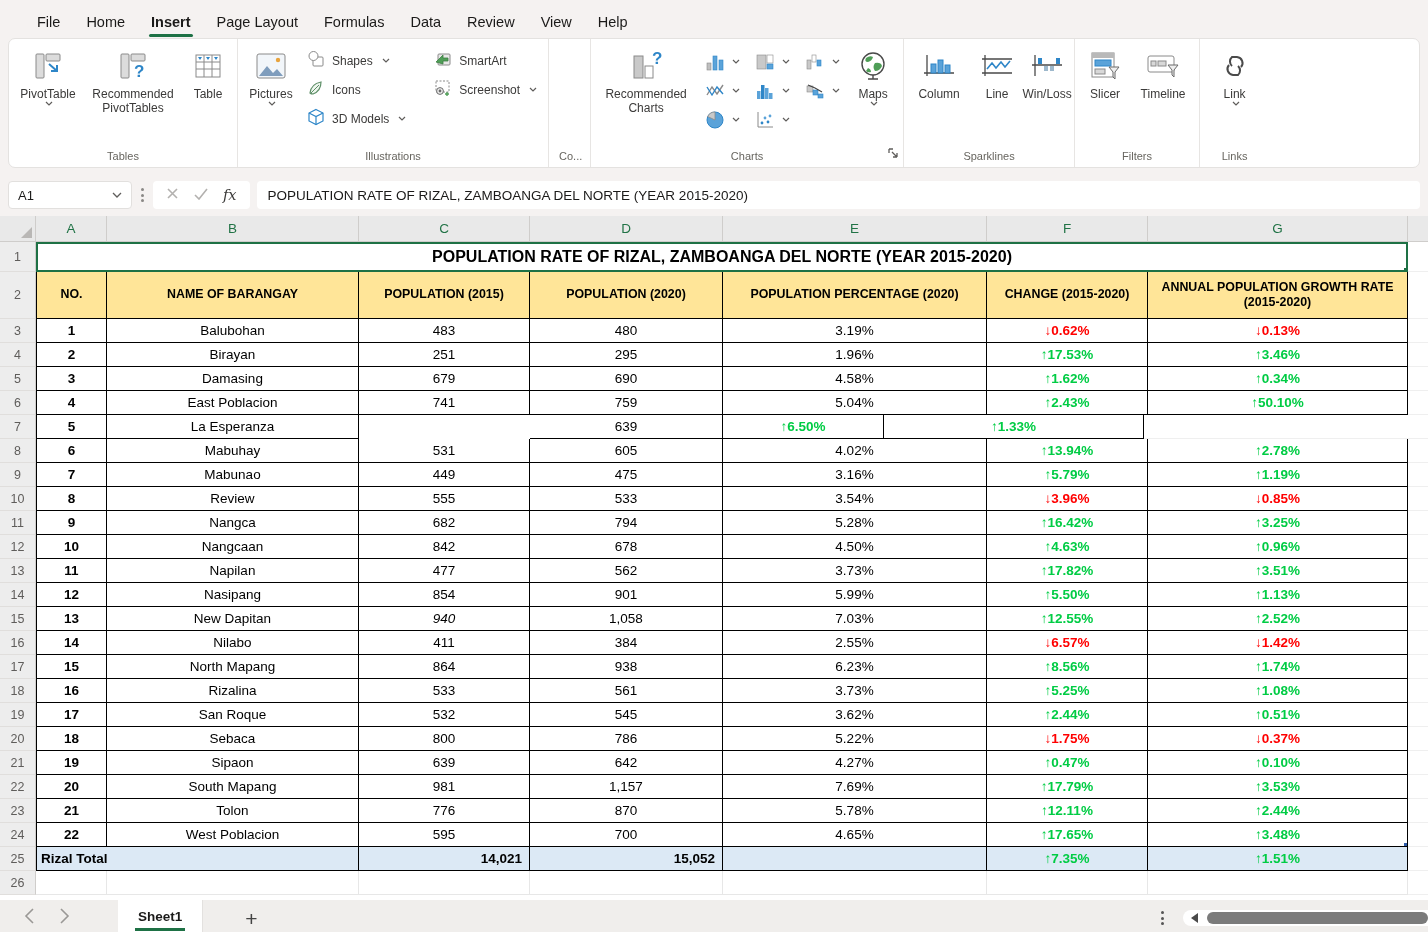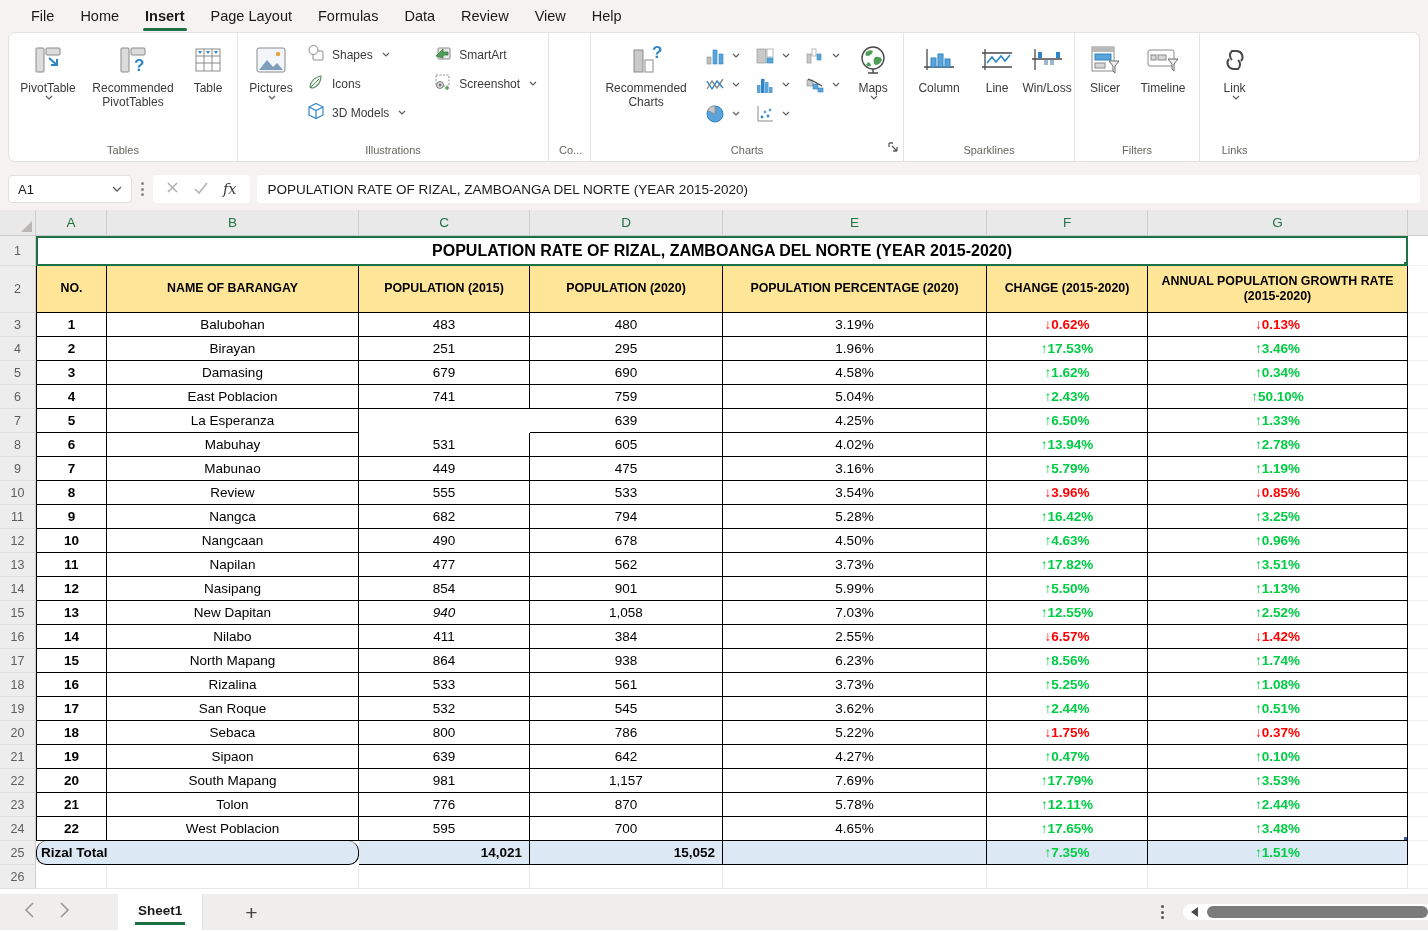--- a/index.html
+++ b/index.html
@@ -5,21 +5,21 @@
   :root{
     --accent:#1E7145; --pos:#00CC44; --neg:#FF0000;
     --headerFill:#FFE598; --totalFill:#DCE9F5; --colLetter:#217346;
   }
   *{box-sizing:border-box}
   html,body{margin:0;padding:0}
   body{width:1428px;height:932px;overflow:hidden;background:#fff;
        font-family:"Liberation Sans",sans-serif;-webkit-font-smoothing:antialiased}
 
   
-  .tabs-row{height:32px;background:#F5F2F1;display:flex;align-items:flex-end;padding-left:18px}
+  .tabs-row{height:38px;background:#F5F2F1;display:flex;align-items:flex-end;padding-left:24px}
   .rtab{padding:7px 13px 8px;font-size:14.5px;color:#1b1a19;position:relative;white-space:nowrap}
   .rtab.active{font-weight:700}
   .rtab.active::after{content:'';position:absolute;left:11px;right:11px;bottom:1px;height:3px;
        background:var(--accent);border-radius:2px}
 
   
   .ribbon-wrap{height:136px;background:#F5F2F1;padding:0 8px 6px}
   .ribbon{background:#fff;border:1px solid #E4E2E0;border-radius:7px;height:100%;
        display:flex;overflow:hidden}
   .rgroup{position:relative;display:flex;flex-direction:column;padding:5px 4px 1px;flex:0 0 auto}
@@ -569,21 +569,20 @@
         <div class="cell pos" style="width: 161px;">↑2.43%</div>
         <div class="cell relc pos" style="width: 260px;">↑50.10%</div>
         <div class="rfill"></div>
       </div>
       <div class="srow" style="height: 24px;">
         <div class="rn">7</div>
         <div class="cell bold first" style="width: 71px;">5</div>
         <div class="cell" style="width: 252px;">La Esperanza</div>
         <div class="cell" style="width: 171px; margin-top: 41px;">600</div>
         <div class="cell" style="width: 193px;">639</div>
-        <div class="cell" style="width: 264px;">4.25%</div>
         <div class="cell pos" style="width: 161px;">↑6.50%</div>
         <div class="cell relc pos" style="width: 260px;">↑1.33%</div>
         <div class="rfill"></div>
       </div>
       <div class="srow" style="height: 24px;">
         <div class="rn">8</div>
         <div class="cell bold first" style="width: 71px;">6</div>
         <div class="cell" style="width: 252px;">Mabuhay</div>
         <div class="cell" style="width: 171px;">531</div>
         <div class="cell" style="width: 193px;">605</div>
@@ -622,21 +621,21 @@
         <div class="cell" style="width: 193px;">794</div>
         <div class="cell" style="width: 264px;">5.28%</div>
         <div class="cell pos" style="width: 161px;">↑16.42%</div>
         <div class="cell relc pos" style="width: 260px;">↑3.25%</div>
         <div class="rfill"></div>
       </div>
       <div class="srow" style="height: 24px;">
         <div class="rn">12</div>
         <div class="cell bold first" style="width: 71px;">10</div>
         <div class="cell" style="width: 252px;">Nangcaan</div>
-        <div class="cell" style="width: 171px;">490</div>
+        <div class="cell" style="width: 171px;">842</div>
         <div class="cell" style="width: 193px;">678</div>
         <div class="cell" style="width: 264px;">4.50%</div>
         <div class="cell pos" style="width: 161px;">↑4.63%</div>
         <div class="cell relc pos" style="width: 260px;">↑0.96%</div>
         <div class="rfill"></div>
       </div>
       <div class="srow" style="height: 24px;">
         <div class="rn">13</div>
         <div class="cell bold first" style="width: 71px;">11</div>
         <div class="cell" style="width: 252px;">Napilan</div>
@@ -763,21 +762,21 @@
         <div class="cell" style="width: 252px;">West Poblacion</div>
         <div class="cell" style="width: 171px;">595</div>
         <div class="cell" style="width: 193px;">700</div>
         <div class="cell" style="width: 264px;">4.65%</div>
         <div class="cell pos" style="width: 161px;">↑17.65%</div>
         <div class="cell relc pos" style="width: 260px;">↑3.48%<span class="bluemark"></span></div>
         <div class="rfill"></div>
       </div>
       <div class="srow trow" style="height: 24px;">
         <div class="rn">25</div>
-        <div class="cell first tr-label" style="width: 323px; border-radius: 10px;">Rizal Total</div>
+        <div class="cell first tr-label" style="width: 323px;">Rizal Total</div>
         <div class="cell num-r" style="width: 171px;">14,021</div>
         <div class="cell num-r" style="width: 193px;">15,052</div>
         <div class="cell" style="width: 264px;"></div>
         <div class="cell pos" style="width: 161px;">↑7.35%</div>
         <div class="cell pos" style="width: 260px;">↑1.51%</div>
         <div class="rfill"></div>
       </div>
       <div class="srow" style="height: 24px;">
         <div class="rn">26</div>
         <div class="gcell" style="width: 71px;"></div>

